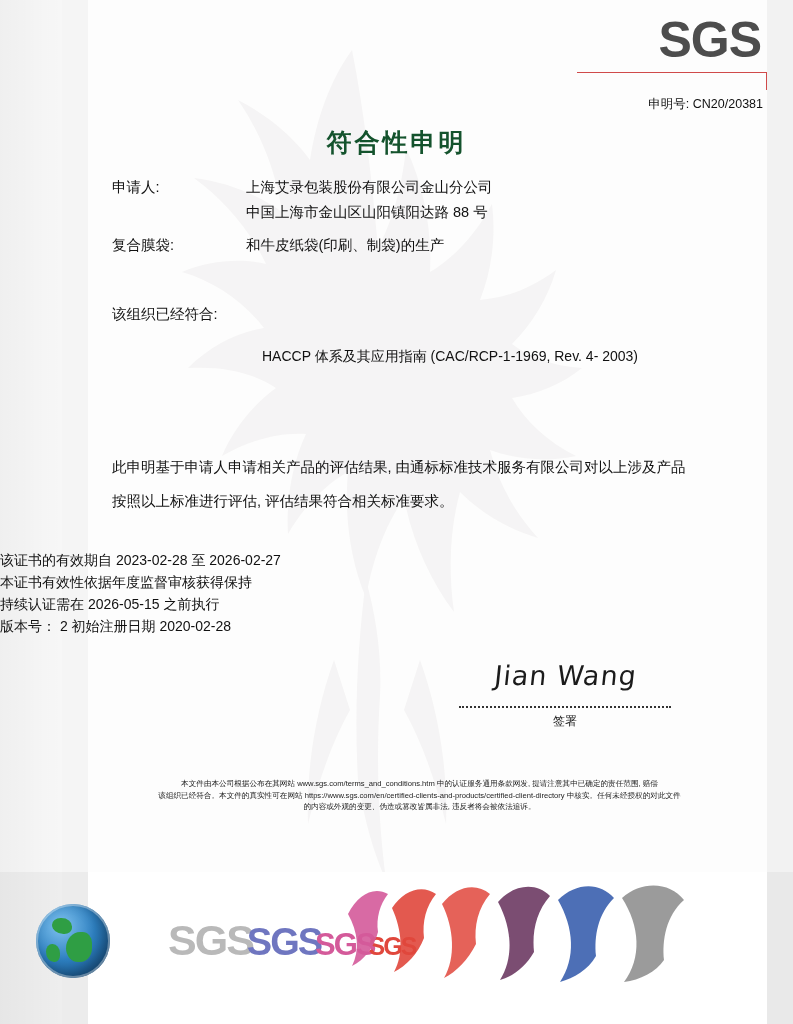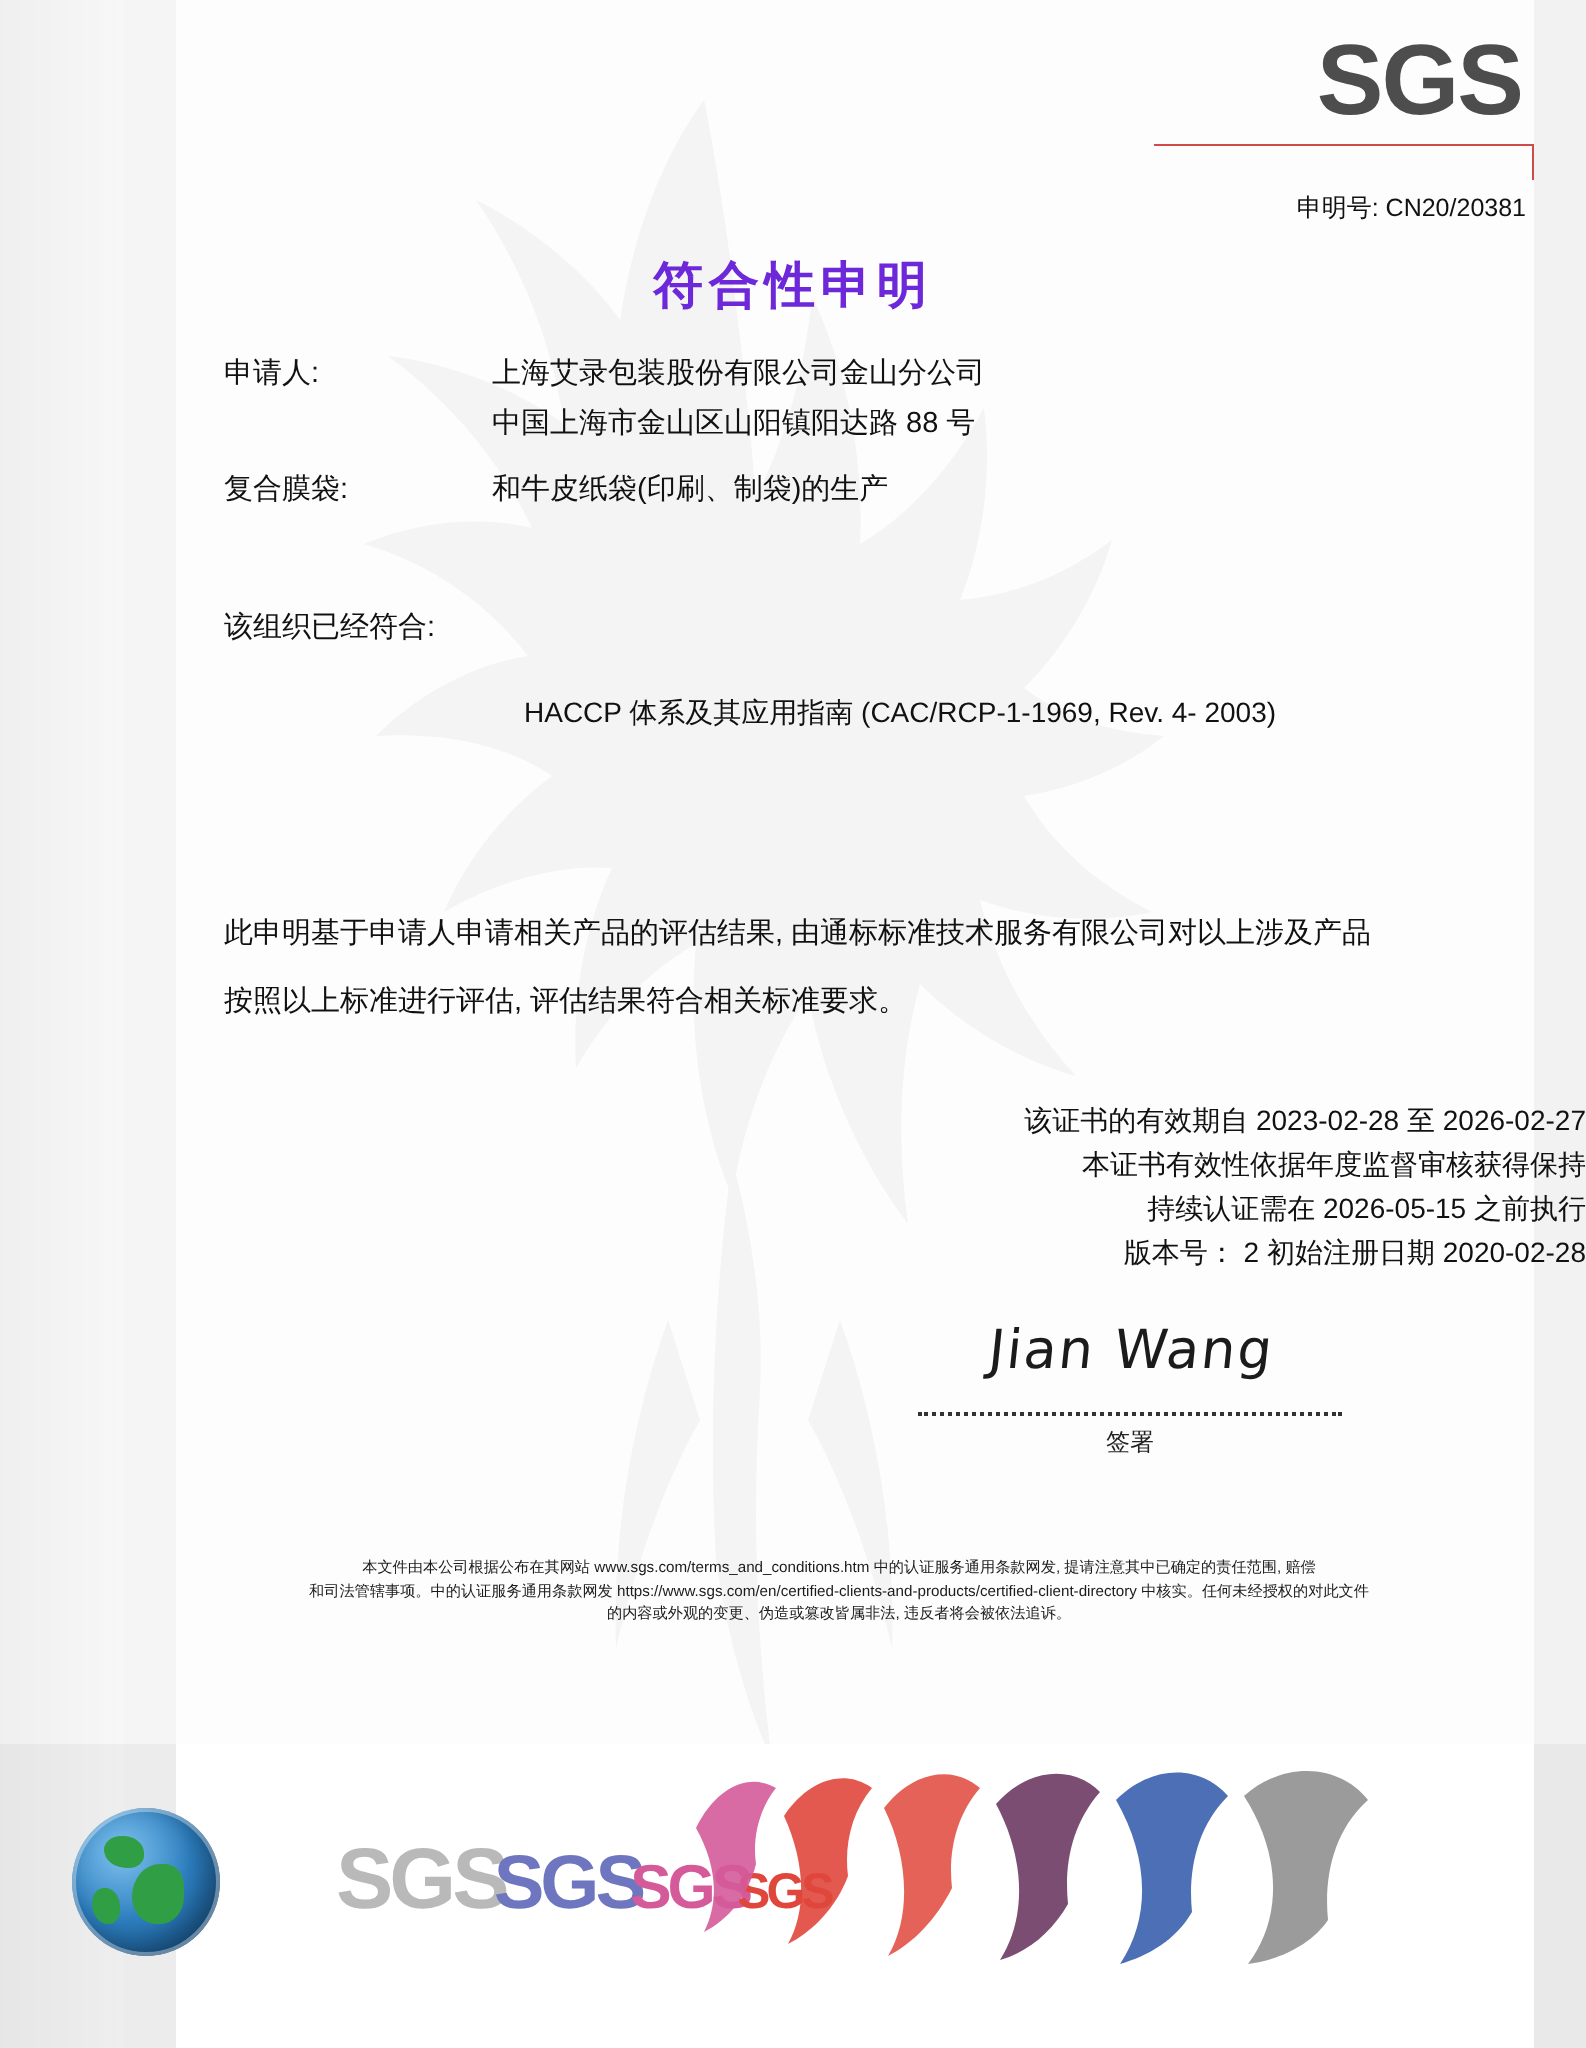--- a/index.html
+++ b/index.html
@@ -112,21 +112,21 @@
     color: #111;
   }
   .doc-title {
     position: absolute;
     left: 0; right: 0;
     top: 126px;
     text-align: center;
     font-size: 25px;
     font-weight: bold;
     letter-spacing: 3px;
-    color: #6d28d9;
+    color: #14532d;
   }
 
   .field {
     position: absolute;
     font-size: 14.5px;
     line-height: 25px;
     color: #111;
   }
   .field .label {
     position: absolute;
@@ -160,21 +160,21 @@
     width: 578px;
     font-size: 14.5px;
     line-height: 34px;
     color: #111;
   }
 
   .validity {
     position: absolute;
     left: 0; right: 0;
     top: 549px;
-    text-align: right;
+    text-align: left;
     font-size: 14px;
     line-height: 22px;
     color: #111;
   }
 
   .signature-block {
     position: absolute;
     right: 118px;
     top: 660px;
     width: 220px;
@@ -342,21 +342,21 @@
     </div>
 
     <div class="signature-block">
       <div class="sig-name">Jian Wang</div>
       <div class="sig-line"></div>
       <div class="sig-caption">签署</div>
     </div>
 
     <div class="footer">
       <div>本文件由本公司根据公布在其网站 www.sgs.com/terms_and_conditions.htm 中的认证服务通用条款网发, 提请注意其中已确定的责任范围, 赔偿</div>
-      <div>和司法管辖事项。中的认证服务通用条款网发 https://www.sgs.com/en/certified-clients-and-products/certified-client-directory 中核实。任何未经授权的对此文件</div>
+      <div>该组织已经符合。本文件的真实性可在网站 https://www.sgs.com/en/certified-clients-and-products/certified-client-directory 中核实。任何未经授权的对此文件</div>
       <div>的内容或外观的变更、伪造或篡改皆属非法, 违反者将会被依法追诉。</div>
     </div>
 
   </div>
 
   <div class="globe">
     <div class="land l1"></div>
     <div class="land l2"></div>
     <div class="land l3"></div>
     <div class="ring"></div>

